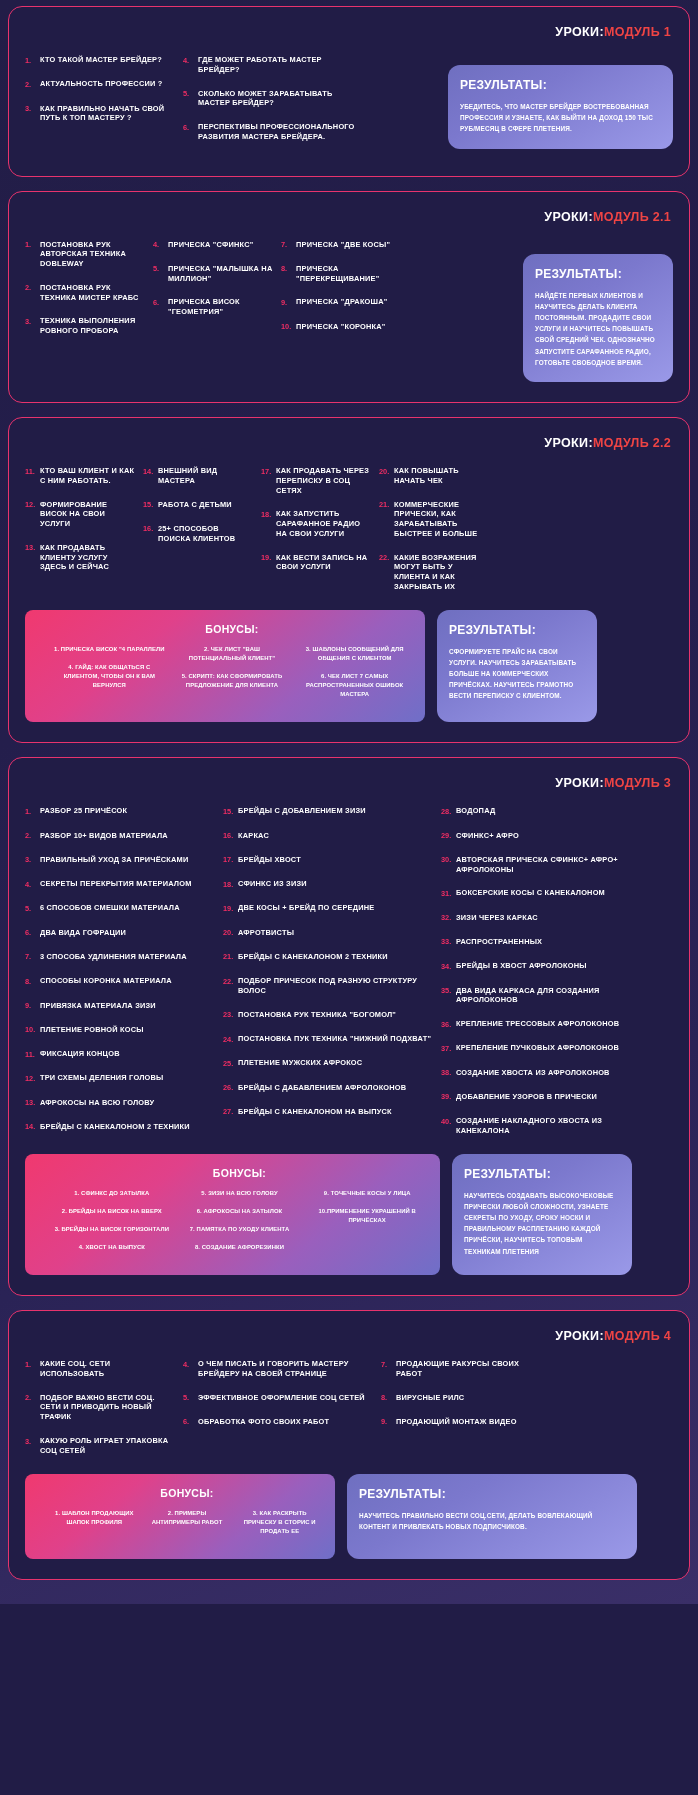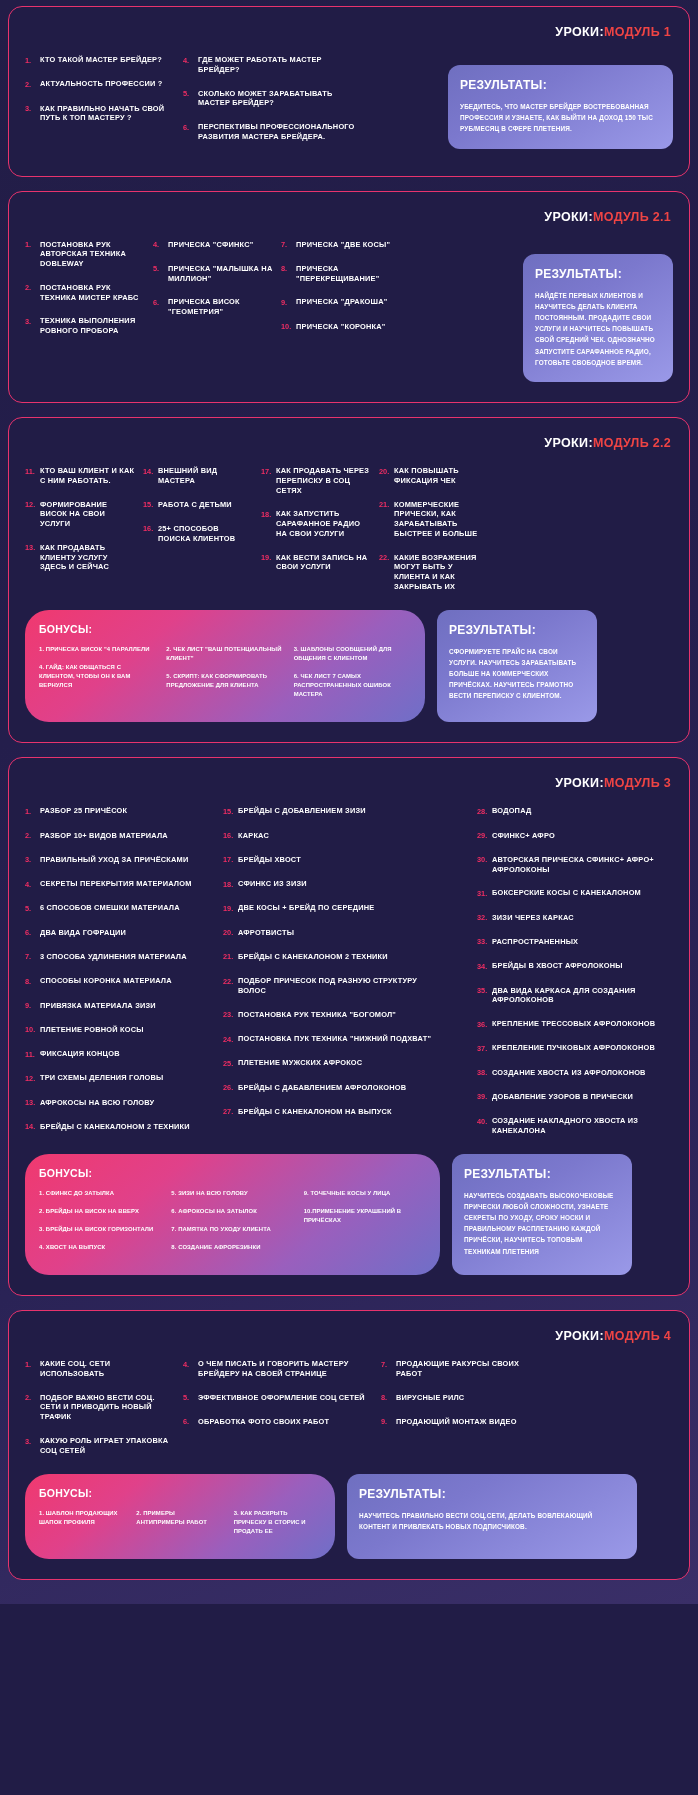--- a/index.html
+++ b/index.html
@@ -84,23 +84,24 @@
   .result-card .rtext {
     color: #ffffff;
     font-size: 6.4px;
     font-weight: bold;
     line-height: 1.75;
     letter-spacing: .15px;
   }
 
   
   .bonus-card {
-    border-radius: 24px;
+    border-radius: 8px;
     background: linear-gradient(140deg,#f0396f 0%, #e0418a 30%, #9a5fbd 70%, #6f6fc8 100%);
-    padding: 13px 14px 14px 14px;
+    padding: 13px 14px 14px 28px;
+    text-align: center;
   }
   .bonus-card .btitle {
     color: #ffffff;
     font-size: 10.5px;
     font-weight: bold;
     letter-spacing: .3px;
     margin-bottom: 10px;
   }
   .bonus-grid { display: flex; gap: 10px; }
   .bonus-col { flex: 1; }
@@ -125,21 +126,21 @@
   .m21 .result-card { width: 150px; margin-top: 14px; }
   .m21 .lesson-col { width: 120px; }
 
   .m22 .result-card { width: 160px; }
   .m22 .lesson-col { width: 110px; }
   .m22 .bottom-row .bonus-card { max-width: 400px; }
   .m22 .bottom-row .result-card { width: 160px; }
 
   .m3 .lesson-col { width: 190px; }
   .m3 .lesson-col:nth-child(2) { width: 210px; }
-  .m3 .lesson-col:nth-child(3) { width: 200px; margin-left: 36px; }
+  .m3 .lesson-col:nth-child(3) { width: 200px; }
   .m3 .bottom-row .bonus-card { max-width: 415px; }
   .m3 .bottom-row .result-card { width: 180px; }
 
   .m4 .lesson-col { width: 150px; }
   .m4 .lesson-col:nth-child(2) { width: 190px; }
   .m4 .bottom-row .bonus-card { max-width: 310px; }
   .m4 .bottom-row .result-card { width: 290px; }
 </style>
 </head>
 <body>
@@ -292,21 +293,21 @@
               <span class="txt">КАК ЗАПУСТИТЬ САРАФАННОЕ РАДИО НА СВОИ УСЛУГИ</span>
             </div>
             <div class="lesson">
               <span class="num">19.</span>
               <span class="txt">КАК ВЕСТИ ЗАПИСЬ НА СВОИ УСЛУГИ</span>
             </div>
           </div>
           <div class="lesson-col">
             <div class="lesson">
               <span class="num">20.</span>
-              <span class="txt">КАК ПОВЫШАТЬ ФИКСАЦИЯ ЧЕК</span>
+              <span class="txt">КАК ПОВЫШАТЬ НАЧАТЬ ЧЕК</span>
             </div>
             <div class="lesson">
               <span class="num">21.</span>
               <span class="txt">КОММЕРЧЕСКИЕ ПРИЧЕСКИ, КАК ЗАРАБАТЫВАТЬ БЫСТРЕЕ И БОЛЬШЕ</span>
             </div>
             <div class="lesson">
               <span class="num">22.</span>
               <span class="txt">КАКИЕ ВОЗРАЖЕНИЯ МОГУТ БЫТЬ У КЛИЕНТА И КАК ЗАКРЫВАТЬ ИХ</span>
             </div>
           </div>

